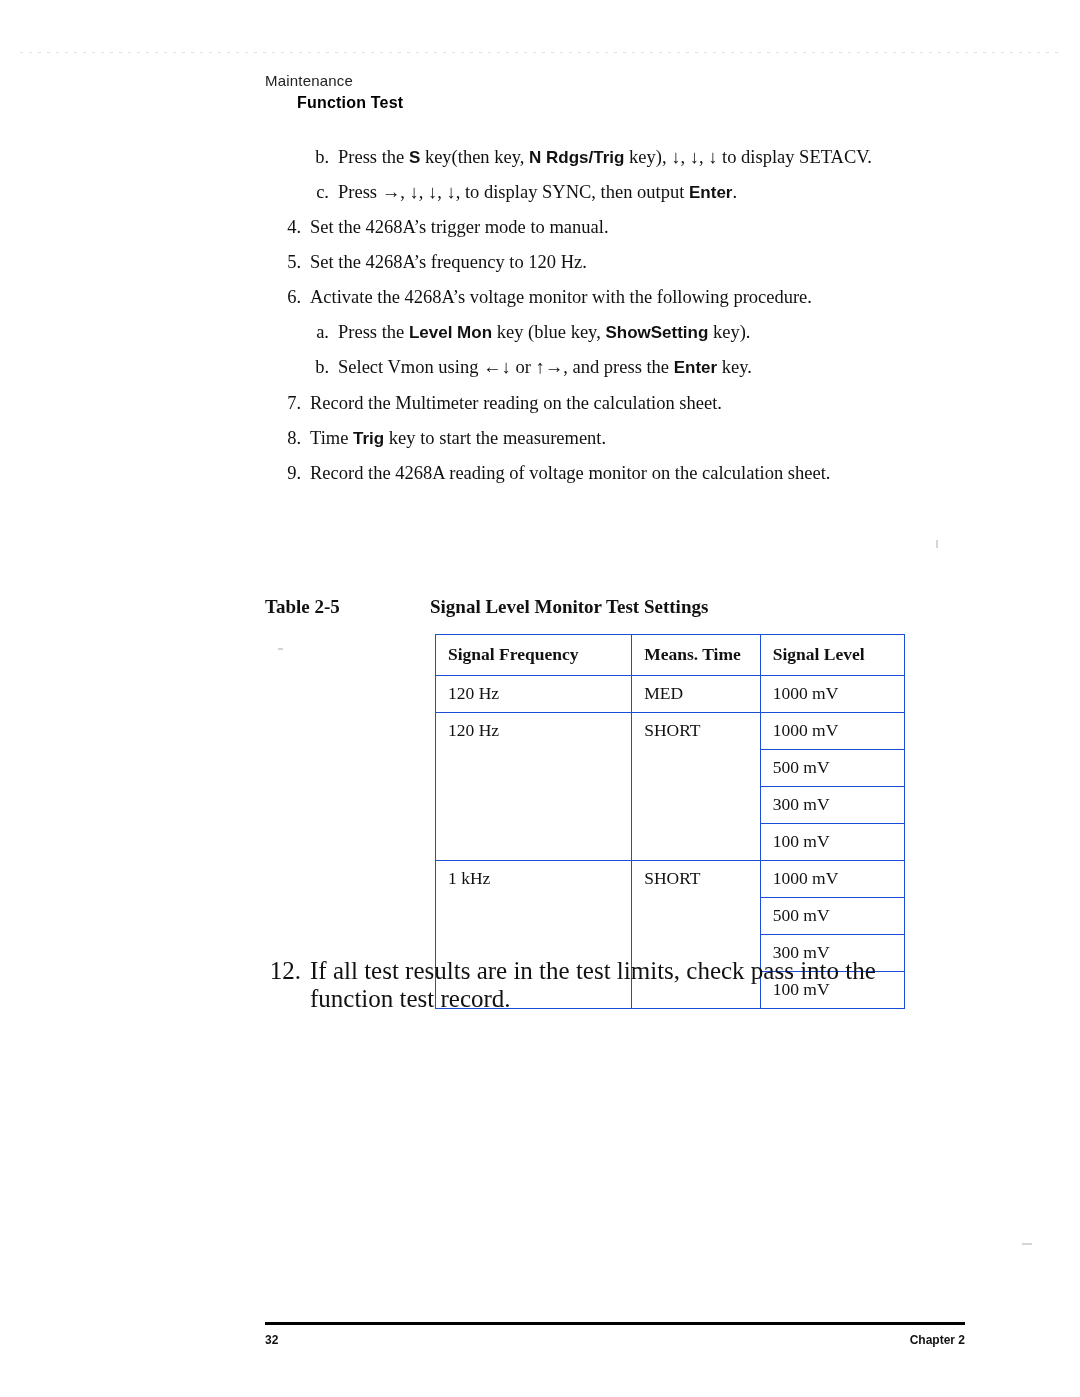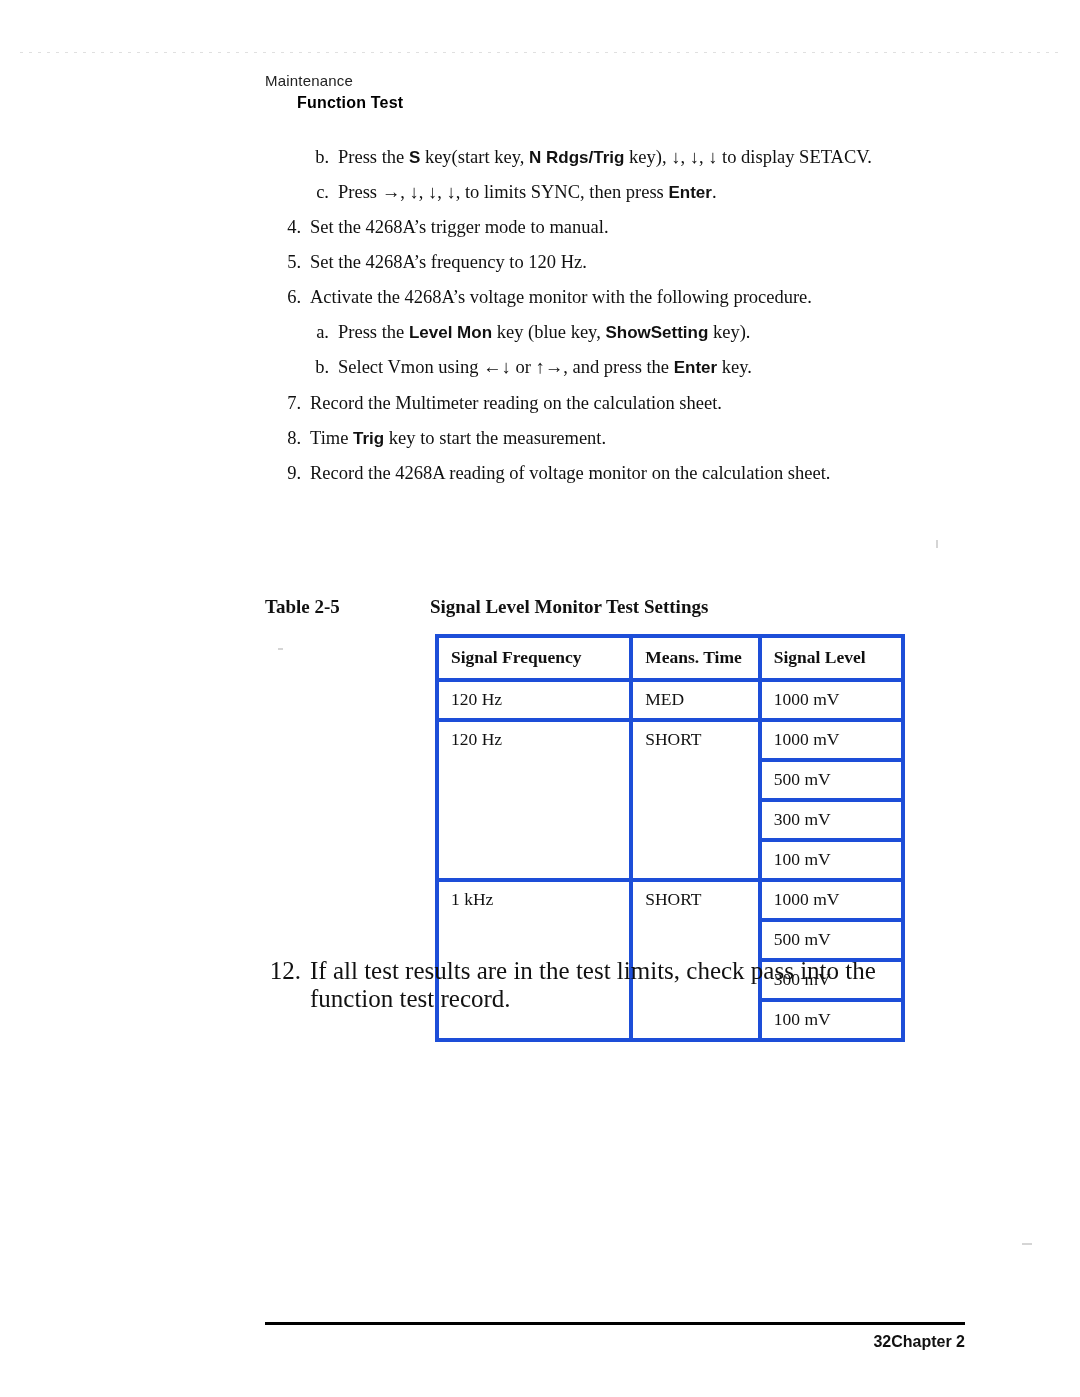--- a/index.html
+++ b/index.html
@@ -102,21 +102,21 @@
   .table-caption .tbl-num { width: 165px; }
   .table-caption .tbl-title { flex: 1 1 auto; }
 
   table.settings {
     border-collapse: collapse;
     margin-left: 170px;
     width: 470px;
     background: #fff;
   }
   table.settings td, table.settings th {
-    border: 4px solid #1d4ed8;
+    border: 1px solid #1d4ed8;
     padding: 7px 0 7px 12px;
     text-align: left;
     font-size: 17.5px;
     font-weight: normal;
     vertical-align: top;
     height: 22px;
   }
   table.settings thead th {
     font-weight: bold;
     font-size: 17.5px;
@@ -146,24 +146,24 @@
     width: 700px;
     height: 3px;
     background: #000;
   }
   .footer {
     position: absolute;
     left: 265px;
     top: 1333px;
     width: 700px;
     display: flex;
-    justify-content: flex-end;
+    justify-content: space-between;
     font-family: "Liberation Sans", sans-serif;
     font-weight: bold;
-    font-size: 16px;
+    font-size: 12px;
   }
   .speck {
     position: absolute;
     background: #d5d5d5;
   }
 </style>
 </head>
 <body>
 
 <div class="page">
@@ -171,25 +171,25 @@
   <div class="scan-line"></div>
 
   <div class="header">
     <div class="chapter-name">Maintenance</div>
     <div class="section-name">Function Test</div>
   </div>
 
   <div class="content" id="steps-container">
       <div class="item lvl2">
         <div class="marker">b.</div>
-        <div class="txt"><span>Press the </span><span class="b">S</span><span> key(start key, </span><span class="b">N Rdgs/Trig</span><span> key), ↓, ↓, ↓ to display SETACV.</span></div>
+        <div class="txt"><span>Press the </span><span class="b">S</span><span> key(then key, </span><span class="b">N Rdgs/Trig</span><span> key), ↓, ↓, ↓ to display SETACV.</span></div>
       </div>
       <div class="item lvl2">
         <div class="marker">c.</div>
-        <div class="txt"><span>Press →, ↓, ↓, ↓, to limits SYNC, then press </span><span class="b">Enter</span><span>.</span></div>
+        <div class="txt"><span>Press →, ↓, ↓, ↓, to display SYNC, then output </span><span class="b">Enter</span><span>.</span></div>
       </div>
       <div class="item lvl1">
         <div class="marker">4.</div>
         <div class="txt"><span>Set the 4268A’s trigger mode to manual.</span></div>
       </div>
       <div class="item lvl1">
         <div class="marker">5.</div>
         <div class="txt"><span>Set the 4268A’s frequency to 120 Hz.</span></div>
       </div>
       <div class="item lvl1">

